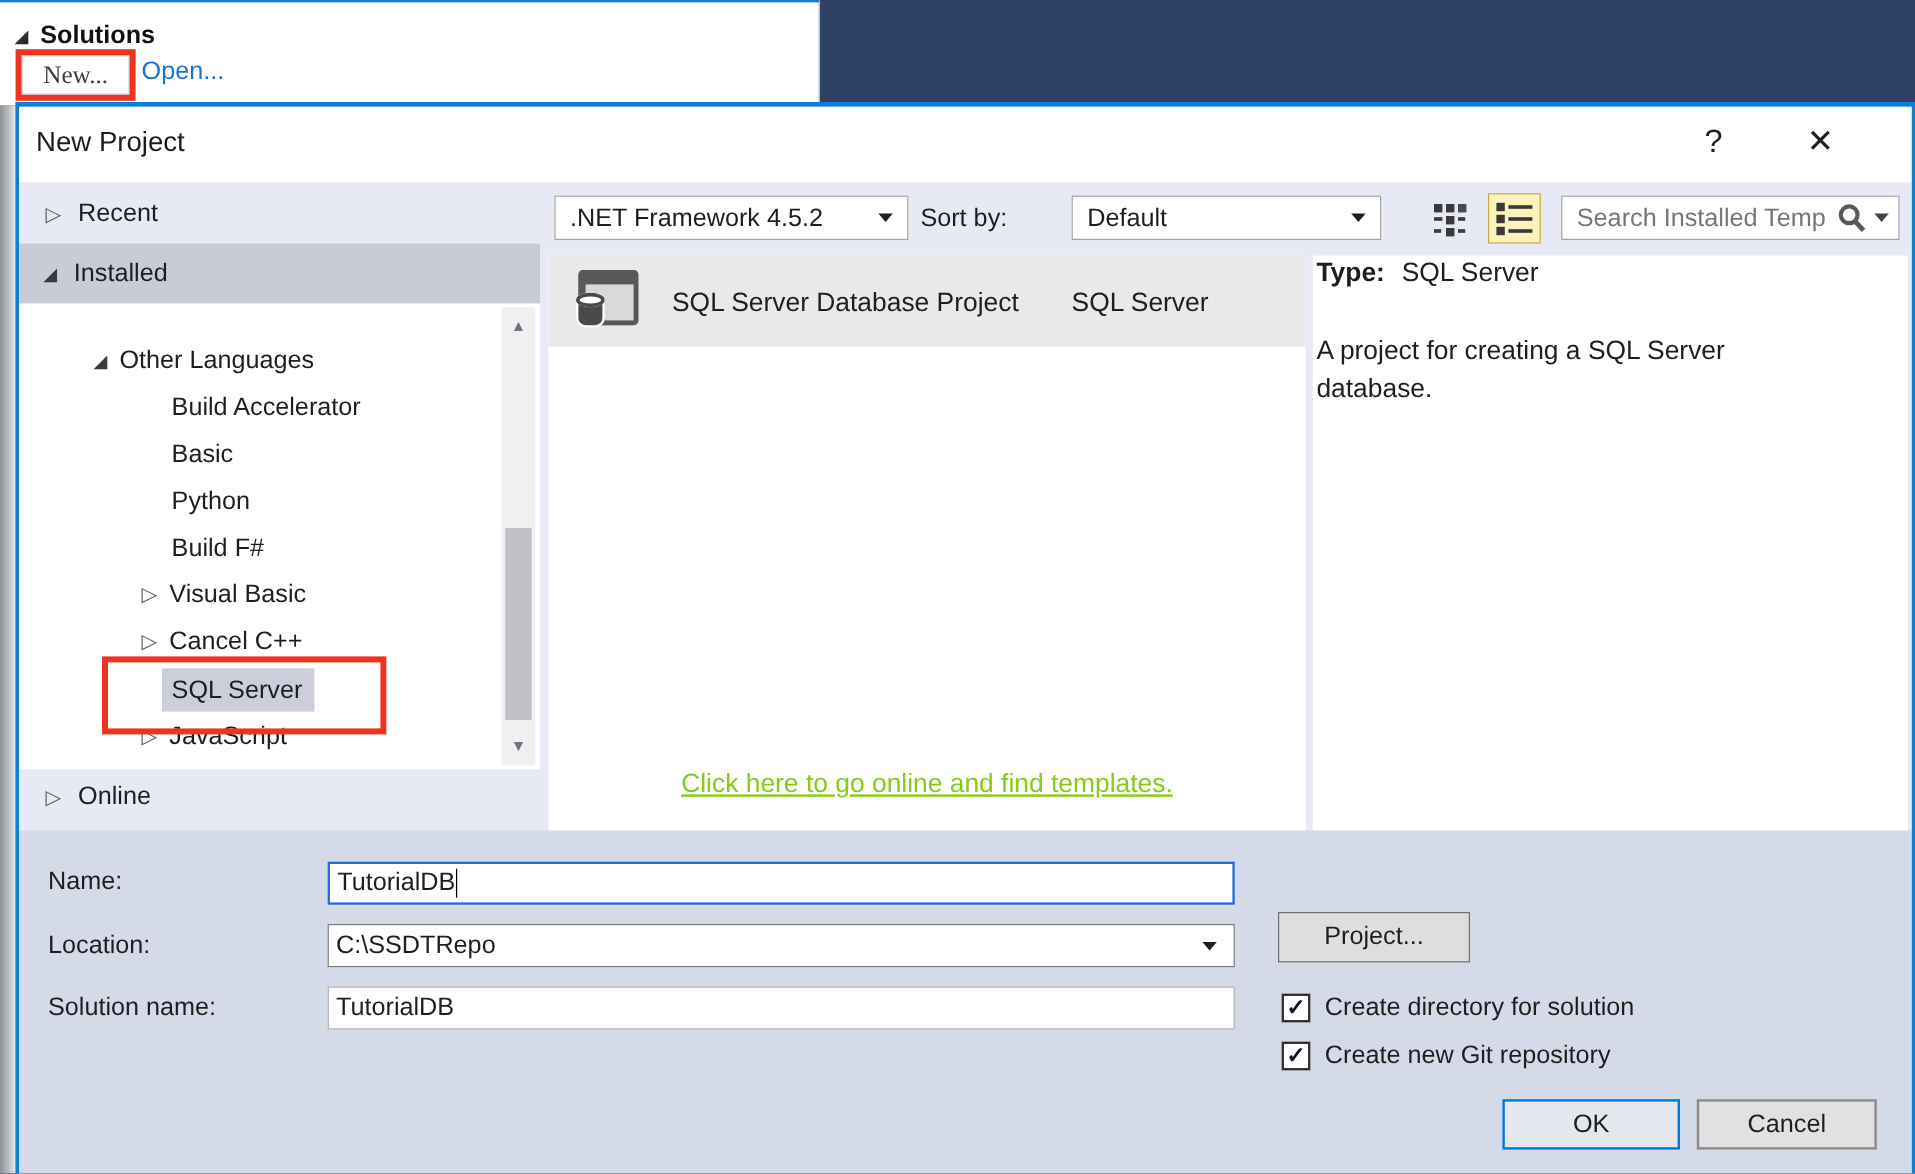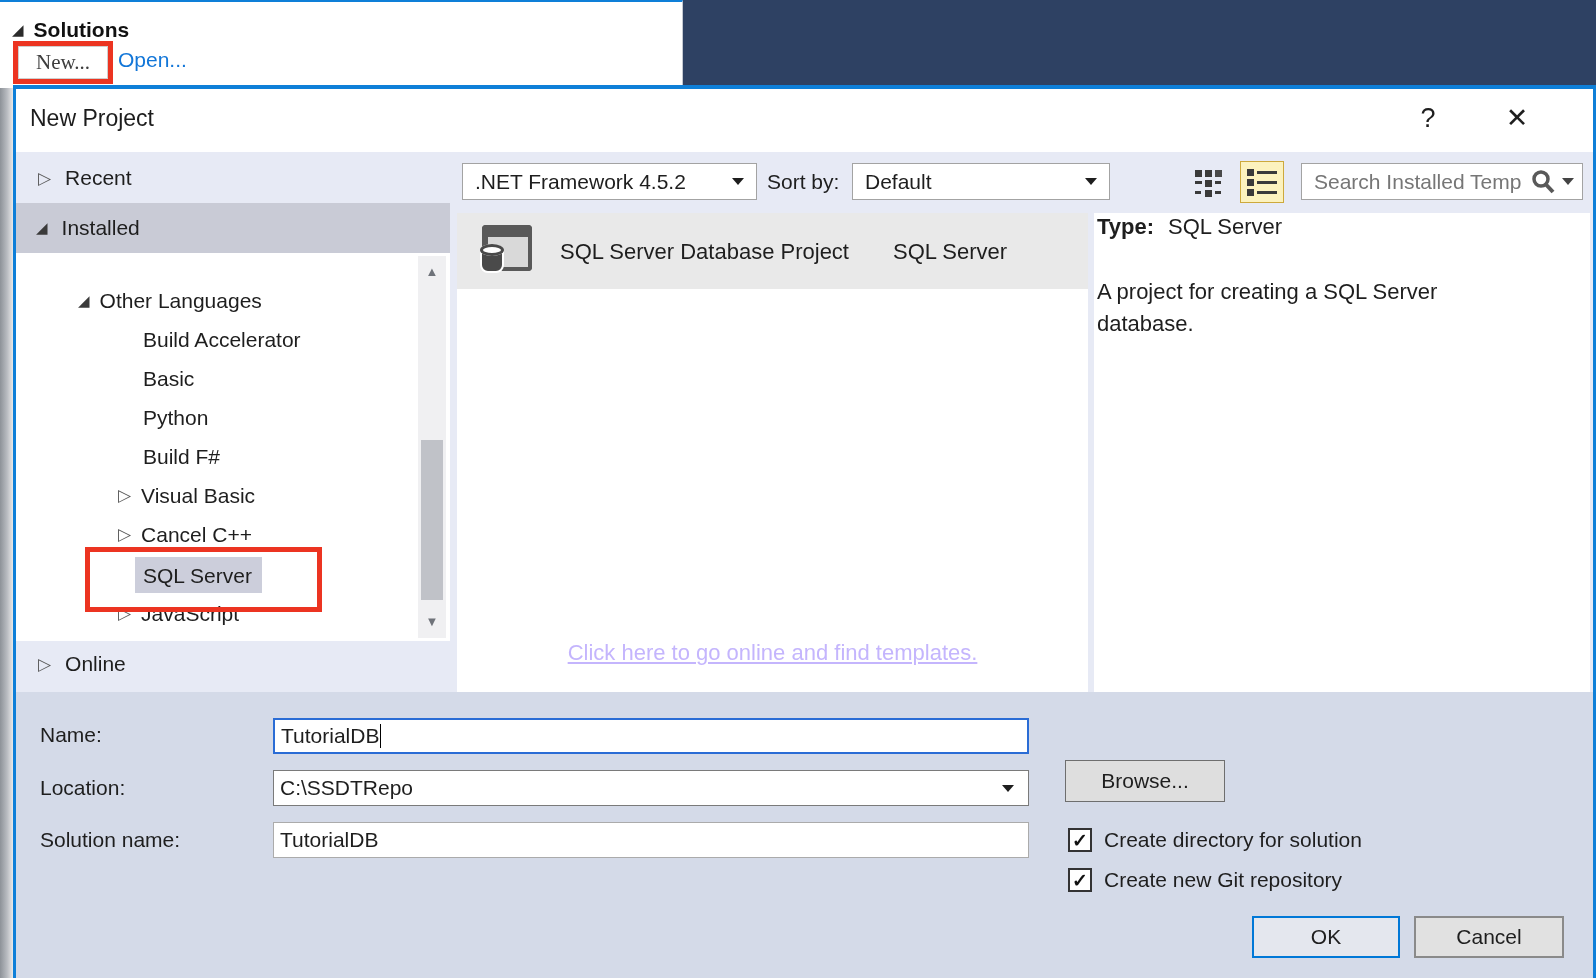--- a/index.html
+++ b/index.html
@@ -61,21 +61,21 @@
   #scroll-thumb { left:421px; top:440px; width:22px; height:160px; background:#c0c2c8; }
 
   
   .combo { position:absolute; height:37px; background:#fff; border:1px solid #a3a3a3;
            display:flex; align-items:center; padding:0 12px; font-size:21px; }
   .combo .caret { position:absolute; right:12px; width:0; height:0;
                   border-left:6px solid transparent; border-right:6px solid transparent;
                   border-top:7px solid #1e1e1e; }
   #fw-combo { left:462px; top:163px; width:295px; }
   #sortby-label { left:767px; top:170px; font-size:21px; }
-  #sort-combo { left:852px; top:163px; width:258px; }
+  #sort-combo { left:893px; top:163px; width:258px; }
   #gridview-btn { left:1190px; top:165px; width:38px; height:36px; display:flex; align-items:center; justify-content:center; }
   #listview-btn { left:1240px; top:161px; width:44px; height:42px; background:#fcf2be;
                   border:1px solid #cda93c; display:flex; align-items:center; justify-content:center; }
   #search-box { left:1301px; top:163px; width:282px; height:37px; background:#fff; border:1px solid #a3a3a3;
                 display:flex; align-items:center; padding-left:12px; }
   #search-placeholder { font-size:21px; color:#767676; width:208px; overflow:hidden; white-space:nowrap; }
   #search-caret { position:absolute; right:8px; width:0; height:0; border-left:6px solid transparent;
                   border-right:6px solid transparent; border-top:7px solid #444; }
 
   
@@ -85,21 +85,21 @@
   .tpl-win { position:absolute; left:4px; top:2px; width:50px; height:46px; background:#595959;
              border-radius:4px; box-shadow:inset 0 0 0 2px #595959; }
   .tpl-win-body { position:absolute; left:10px; top:14px; width:40px; height:30px; background:#d9d9d9; }
   .tpl-cyl { position:absolute; left:2px; top:24px; width:24px; height:26px; background:#4a4a4a;
              border:2px solid #fff; border-radius:4px 4px 8px 8px; }
   .tpl-cyl-top { position:absolute; left:2px; top:21px; width:24px; height:12px; background:#fff;
                  border-radius:50%; box-shadow:inset 0 0 0 3px #4a4a4a; }
   #tpl-name { left:560px; top:239px; font-size:22px; }
   #tpl-type { left:893px; top:239px; font-size:22px; }
   #online-link { left:457px; top:640px; width:631px; text-align:center; font-size:22px;
-                 color:#c4b5fd; text-decoration:underline; }
+                 color:#84cc16; text-decoration:underline; }
 
   
   #details-panel { left:1094px; top:213px; width:496px; height:479px; background:#fff; }
   #type-row { left:1097px; top:214px; font-size:22px; }
   #type-row b { font-weight:bold; }
   #type-value { margin-left:14px; }
   #tpl-desc { left:1097px; top:276px; width:390px; font-size:22px; line-height:32px; }
 
   
   .form-label { position:absolute; left:40px; font-size:21px; }
@@ -277,21 +277,21 @@
   <div class="abs input" id="name-input">
     <span>TutorialDB</span>
     <span id="name-caret"></span>
   </div>
 
   <div class="abs form-label" style="top:776px;">Location:</div>
   <div class="abs input" id="location-combo">
     <span>C:\SSDTRepo</span>
     <span id="location-caret"></span>
   </div>
-  <div class="abs btn" id="browse-btn">Browse...</div>
+  <div class="abs btn" id="browse-btn">Project...</div>
 
   <div class="abs form-label" style="top:828px;">Solution name:</div>
   <div class="abs input" id="solution-input">
     <span>TutorialDB</span>
   </div>
 
   <div class="abs checkrow" style="top:828px;">
     <span class="checkbox">✓</span>
     <span class="checklabel">Create directory for solution</span>
   </div>

